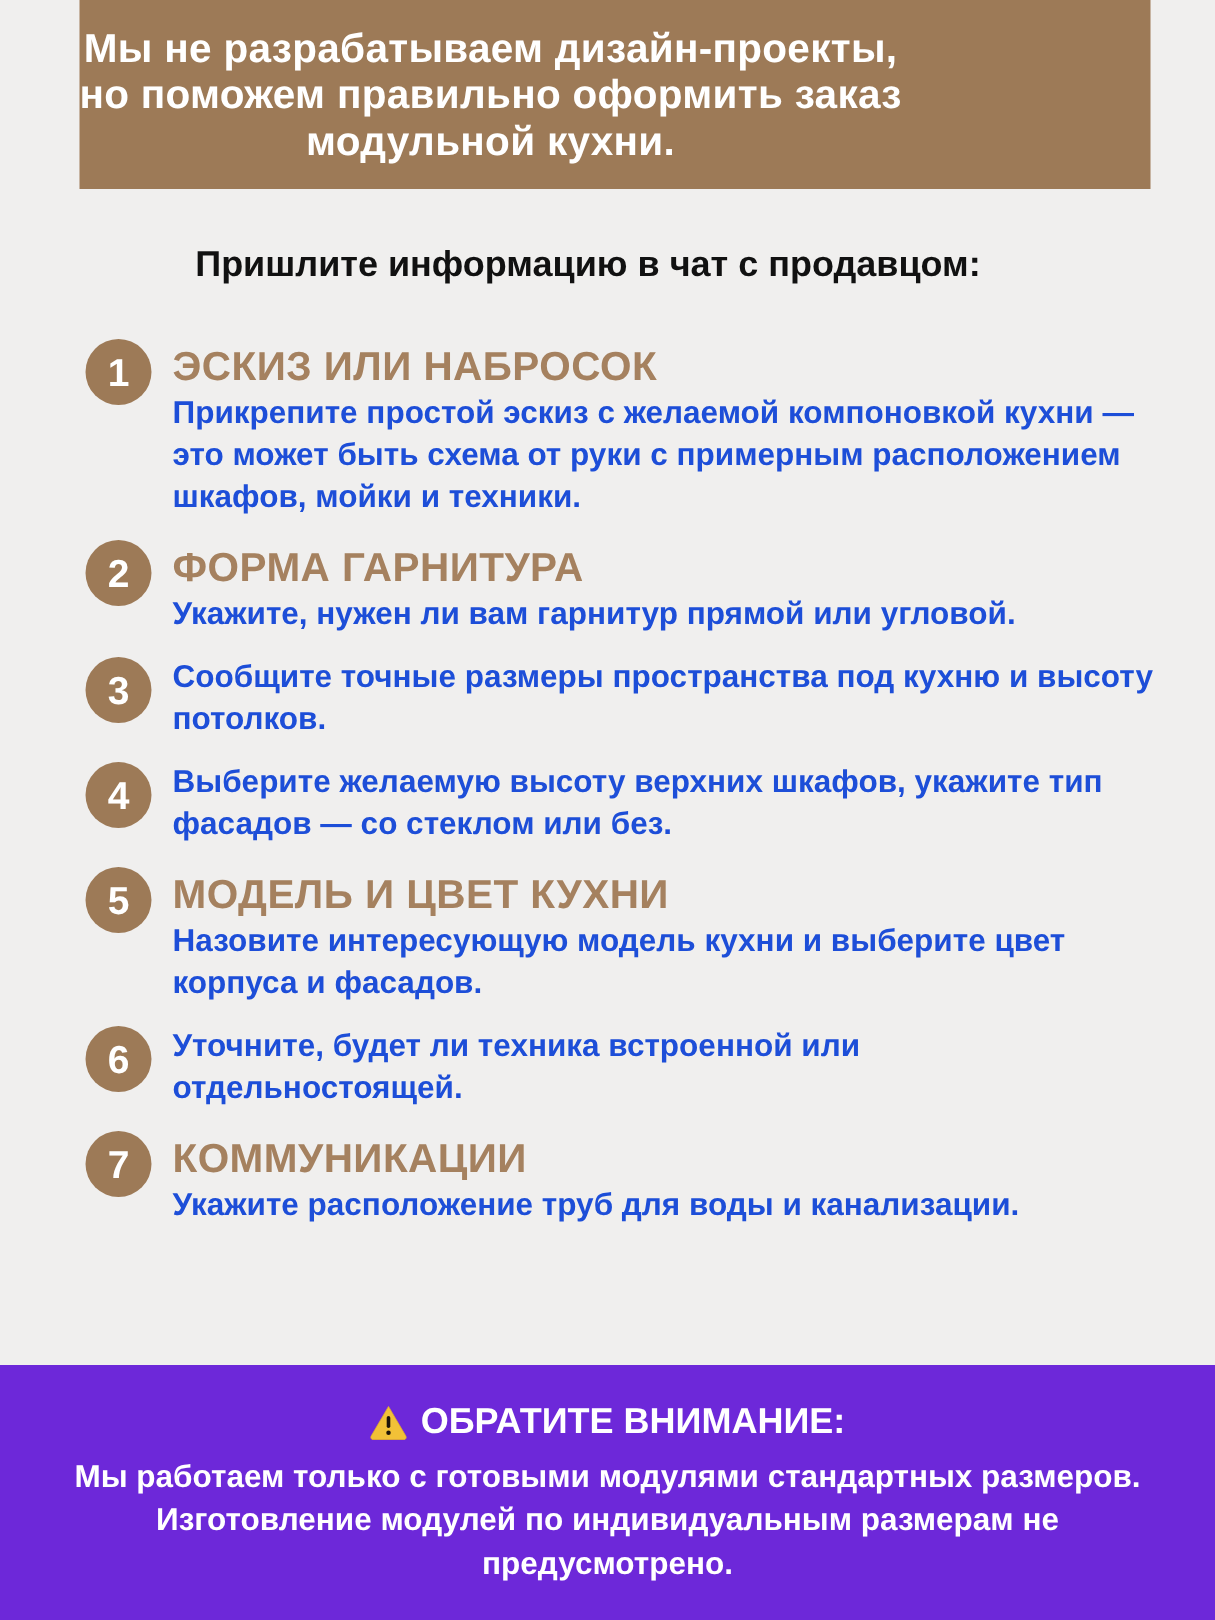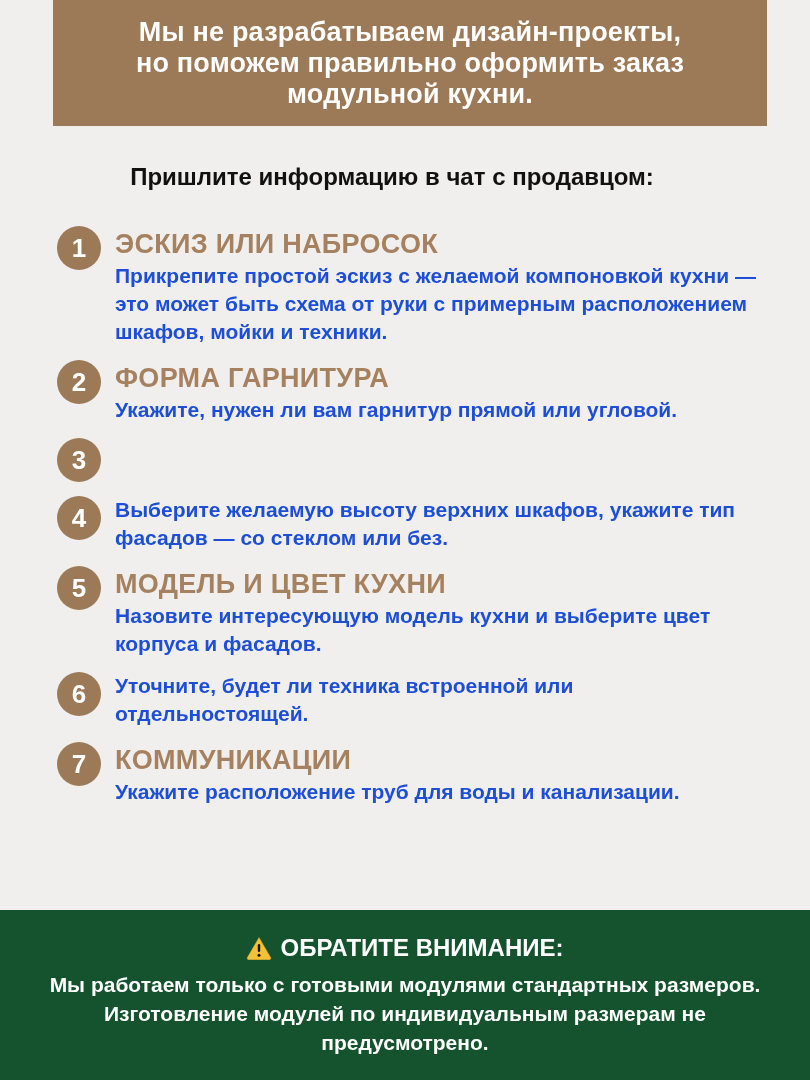--- a/index.html
+++ b/index.html
@@ -21,21 +21,21 @@
   
   .header-banner {
     position: absolute;
     left: 53px;
     top: 0;
     width: 714px;
     height: 126px;
     background: #9d7a57;
     display: flex;
     align-items: center;
-    justify-content: center;
+    justify-content: flex-start;
   }
   .header-banner .header-text {
     color: #ffffff;
     font-size: 27px;
     line-height: 31px;
     text-align: center;
     letter-spacing: 0.2px;
   }
 
   
@@ -93,21 +93,21 @@
     max-width: 656px;
   }
 
   
   .notice-banner {
     position: absolute;
     left: 0;
     top: 910px;
     width: 810px;
     height: 170px;
-    background: #14532d;
+    background: #6d28d9;
     color: #ffffff;
     text-align: center;
     box-sizing: border-box;
     padding-top: 24px;
   }
   .notice-title-row {
     display: flex;
     align-items: center;
     justify-content: center;
     gap: 8px;
@@ -144,20 +144,21 @@
   <li class="step">
     <div class="step-badge">2</div>
     <div class="step-content">
       <div class="step-title">ФОРМА ГАРНИТУРА</div>
       <div class="step-desc">Укажите, нужен ли вам гарнитур прямой или угловой.</div>
     </div>
   </li>
   <li class="step">
     <div class="step-badge">3</div>
     <div class="step-content">
+      <div class="step-desc">Сообщите точные размеры пространства под кухню и высоту потолков.</div>
     </div>
   </li>
   <li class="step">
     <div class="step-badge">4</div>
     <div class="step-content">
       <div class="step-desc">Выберите желаемую высоту верхних шкафов, укажите тип фасадов — со стеклом или без.</div>
     </div>
   </li>
   <li class="step">
     <div class="step-badge">5</div>

